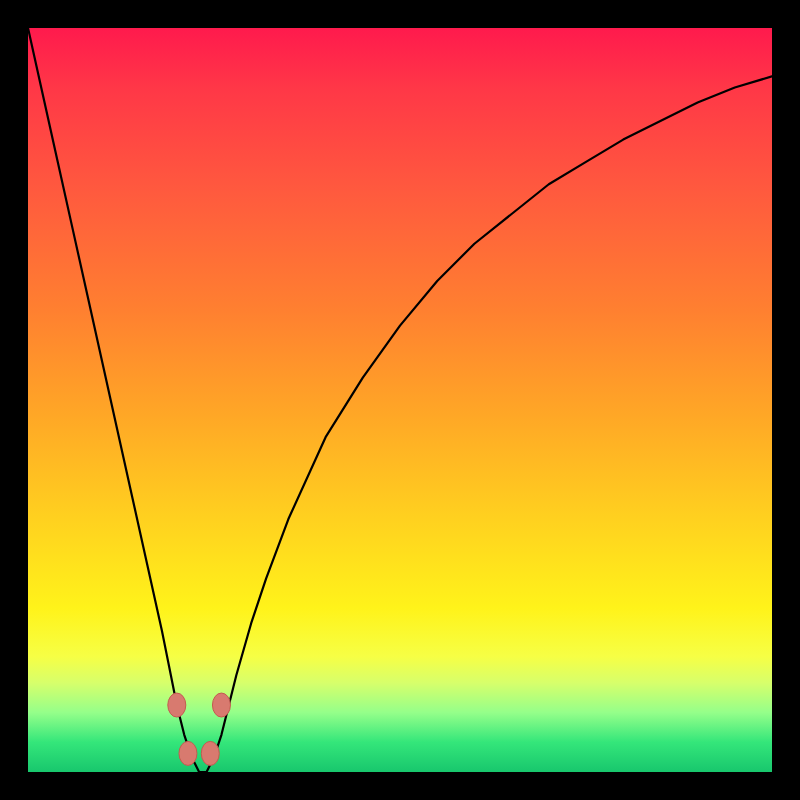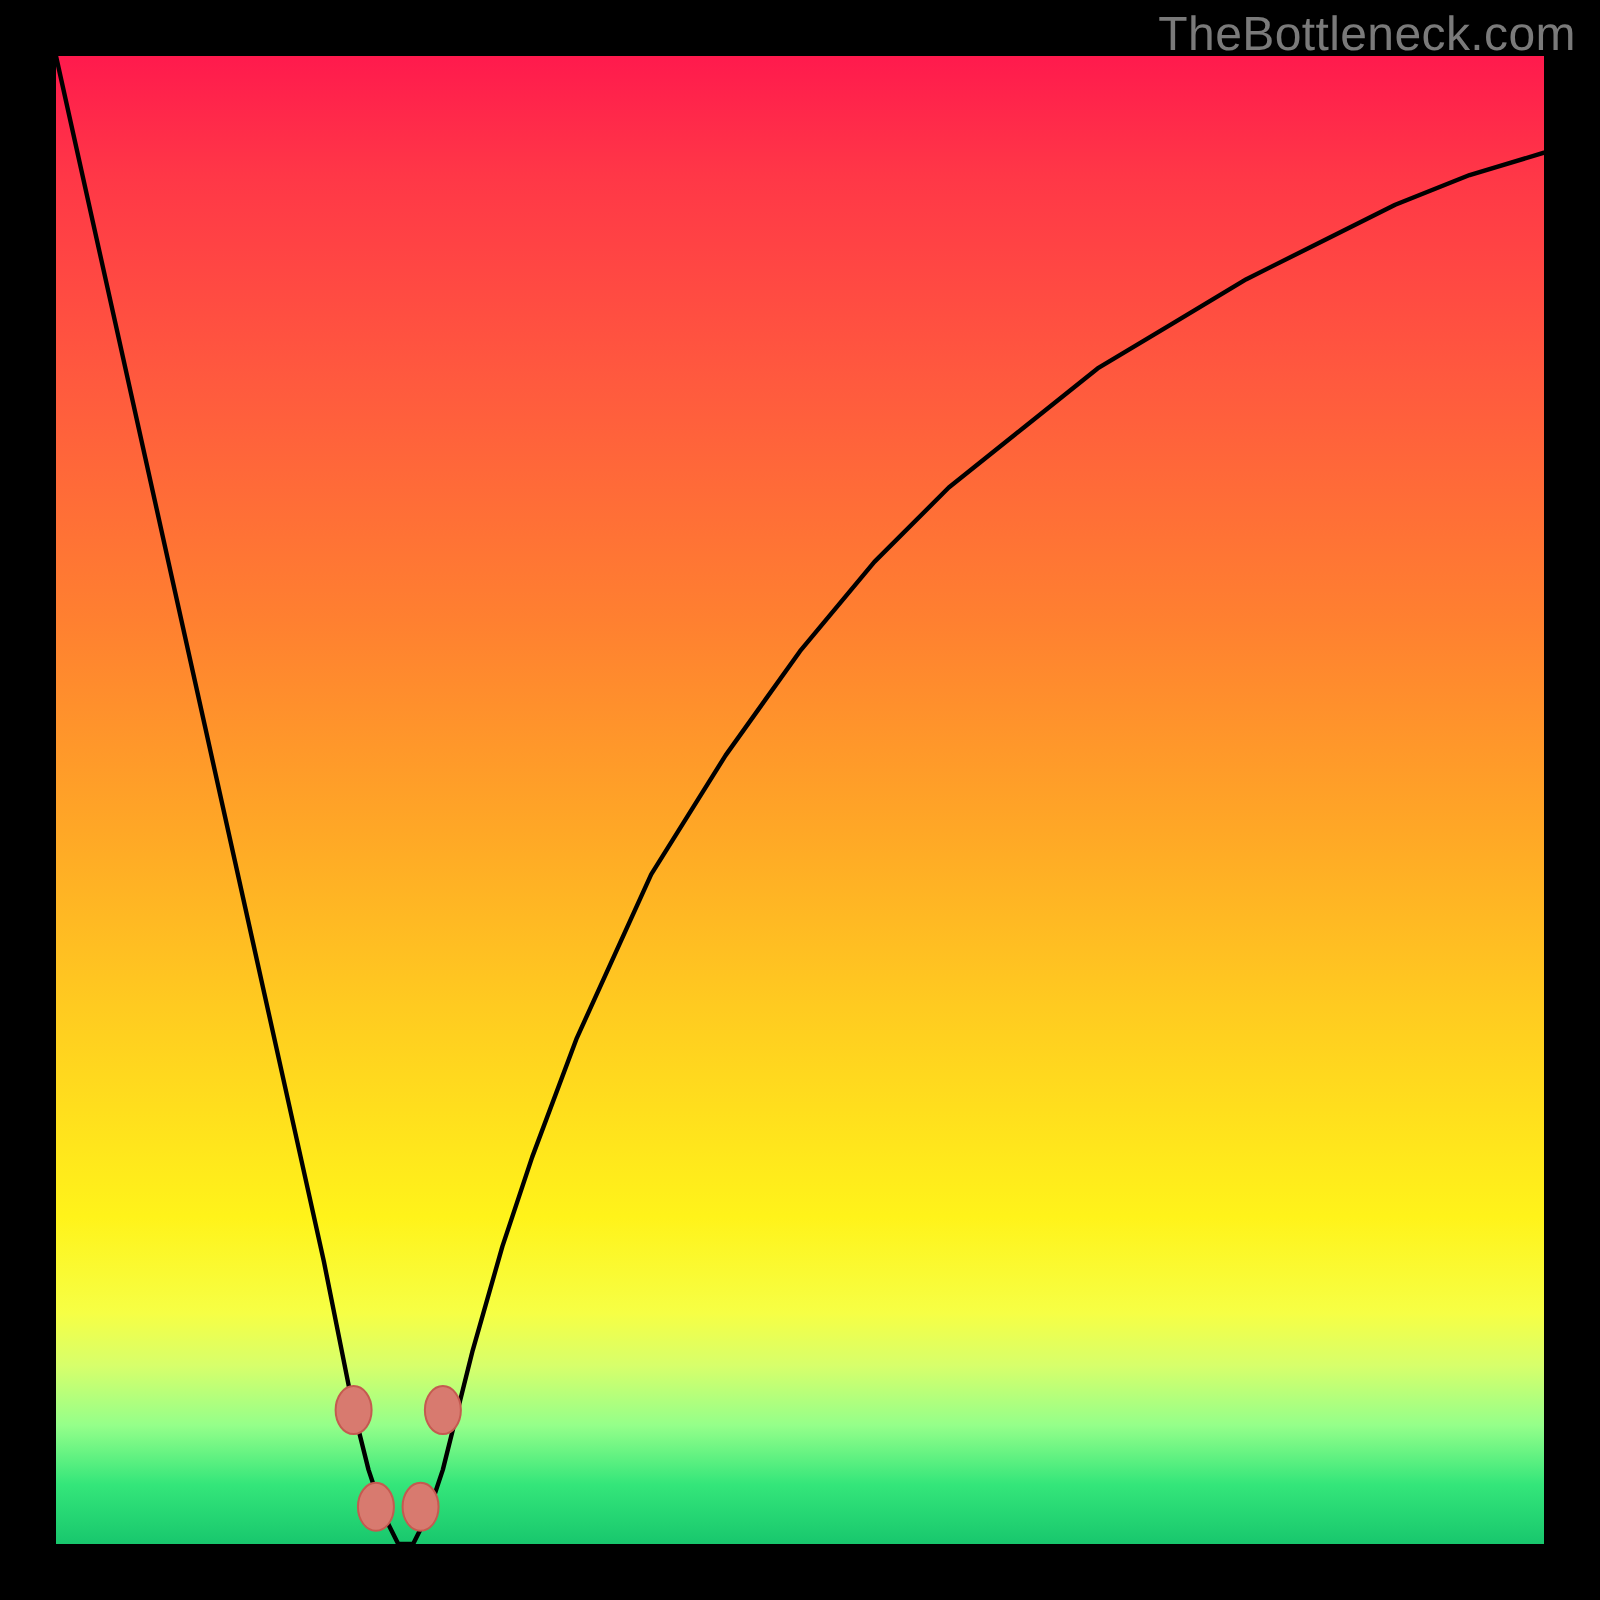--- a/index.html
+++ b/index.html
@@ -76,14 +76,13 @@
       <path id="curve-path" fill="none" stroke="#000" stroke-width="2.2" stroke-linejoin="round" stroke-linecap="round" d="M0.00 0.00 L14.88 66.96 L29.76 133.92 L44.64 200.88 L59.52 267.84 L74.40 334.80 L89.28 401.76 L104.16 468.72 L119.04 535.68 L133.92 602.64 L141.36 639.84 L148.80 677.04 L156.24 706.80 L163.68 729.12 L171.12 744.00 L178.56 744.00 L186.00 729.12 L193.44 706.80 L200.88 677.04 L208.32 647.28 L223.20 595.20 L238.08 550.56 L260.40 491.04 L297.60 409.20 L334.80 349.68 L372.00 297.60 L409.20 252.96 L446.40 215.76 L483.60 186.00 L520.80 156.24 L558.00 133.92 L595.20 111.60 L632.40 93.00 L669.60 74.40 L706.80 59.52 L744.00 48.36"></path>
       <g id="markers">
           <ellipse cx="148.80" cy="677.04" rx="9" ry="12" fill="#d87a6f" stroke="#c45a50" stroke-width="1"></ellipse>
           <ellipse cx="159.96" cy="725.40" rx="9" ry="12" fill="#d87a6f" stroke="#c45a50" stroke-width="1"></ellipse>
           <ellipse cx="182.28" cy="725.40" rx="9" ry="12" fill="#d87a6f" stroke="#c45a50" stroke-width="1"></ellipse>
           <ellipse cx="193.44" cy="677.04" rx="9" ry="12" fill="#d87a6f" stroke="#c45a50" stroke-width="1"></ellipse>
         </g>
     </svg>
   </div>
 
-  <div class="watermark">TheBottleneck.com</div>
 </div>
 
 </body></html>

